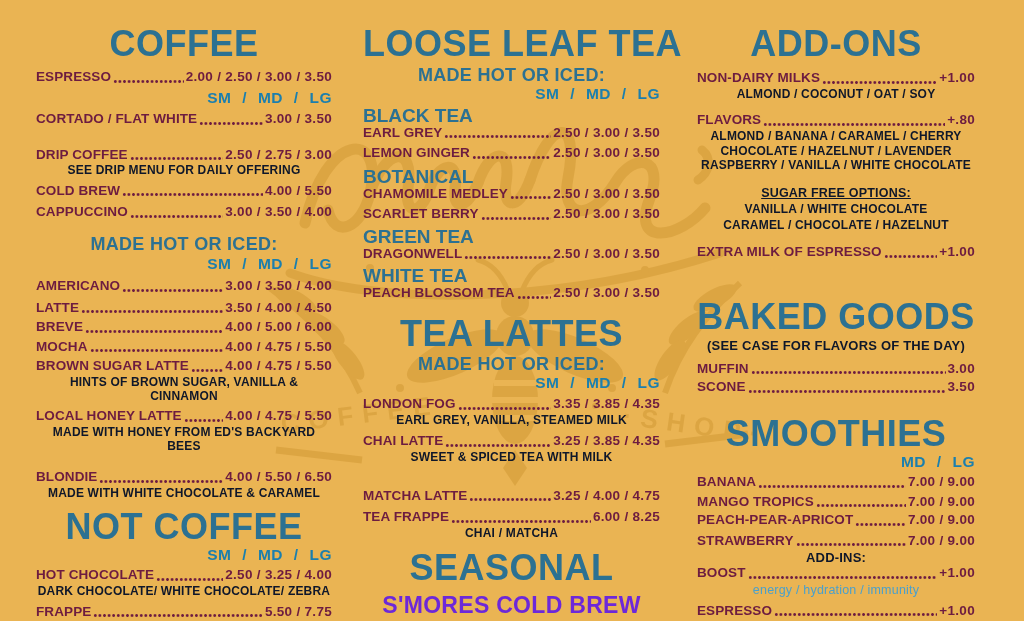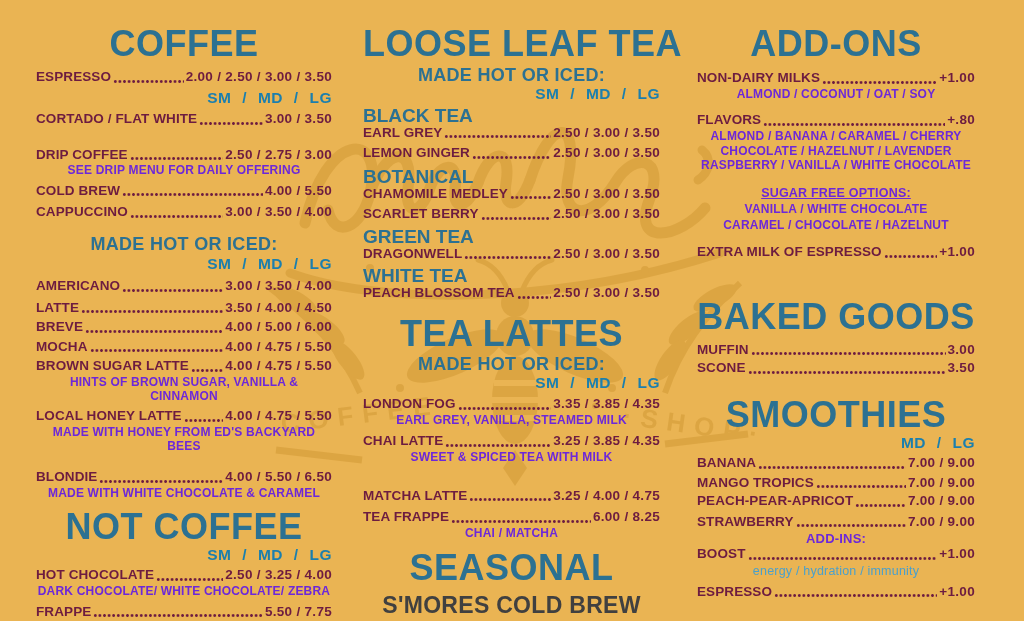--- a/index.html
+++ b/index.html
@@ -13,24 +13,24 @@
   .title{font-size:36px;line-height:1;color:#2C7192;text-align:center;letter-spacing:.5px;white-space:nowrap;}
   .subhead{font-size:18px;line-height:1;color:#2C7192;text-align:center;letter-spacing:.3px;}
   .sizes{font-size:15.5px;line-height:1;color:#1B7FAE;text-align:right;word-spacing:6px;letter-spacing:.5px;}
   .grouphead{font-size:19px;line-height:1;color:#2C7192;text-align:left;}
   .row{display:flex;align-items:flex-end;color:#6D1C40;font-size:13.5px;line-height:1;}
   .nm{white-space:nowrap;letter-spacing:.1px;}
   .pr{white-space:nowrap;letter-spacing:.3px;}
   .dots{flex:1;align-self:flex-end;height:3px;margin:0 2px 1px 2px;
         background-image:radial-gradient(circle,#6D1C40 1.15px,transparent 1.6px);
         background-size:4.6px 3px;background-repeat:repeat-x;}
-  .note{font-size:12px;line-height:1.15;color:#6d28d9;text-align:center;margin-top:3px;letter-spacing:.2px;}
+  .note{font-size:12px;line-height:1.15;color:#0f172a;text-align:center;margin-top:3px;letter-spacing:.2px;}
   .note.ul{text-decoration:underline;text-align:center;}
   .note.lite{color:#4AA0CC;font-weight:normal;font-size:12.5px;}
-  .seasonal-item{font-size:23px;line-height:1;color:#404040;text-align:center;letter-spacing:.3px;white-space:nowrap;}
+  .seasonal-item{font-size:23px;line-height:1;color:#6d28d9;text-align:center;letter-spacing:.3px;white-space:nowrap;}
 
   .wm{position:absolute;left:250px;top:88px;width:510px;height:400px;opacity:.5;pointer-events:none;}
 </style>
 </head>
 <body>
 
 <div class="menu">
 
   <svg class="wm" viewBox="0 0 510 400" aria-hidden="true">
     <g stroke="#CF9733" fill="none" stroke-linecap="round">
@@ -261,20 +261,21 @@
     <div class="note" style="margin-top:2px">VANILLA / WHITE CHOCOLATE</div>
     <div class="note" style="margin-top:3px">CARAMEL / CHOCOLATE / HAZELNUT</div>
 
     <div class="row" style="margin-top:12px">
       <span class="nm">EXTRA MILK OF ESPRESSO</span>
       <span class="dots"></span>
       <span class="pr">+1.00</span>
     </div>
 
     <div class="title" style="margin-top:40px">BAKED GOODS</div>
+    <div class="note" style="margin-top:4px;font-size:13px">(SEE CASE FOR FLAVORS OF THE DAY)</div>
     <div class="row" style="margin-top:8px">
       <span class="nm">MUFFIN</span>
       <span class="dots"></span>
       <span class="pr">3.00</span>
     </div>
     <div class="row" style="margin-top:5px">
       <span class="nm">SCONE</span>
       <span class="dots"></span>
       <span class="pr">3.50</span>
     </div>

